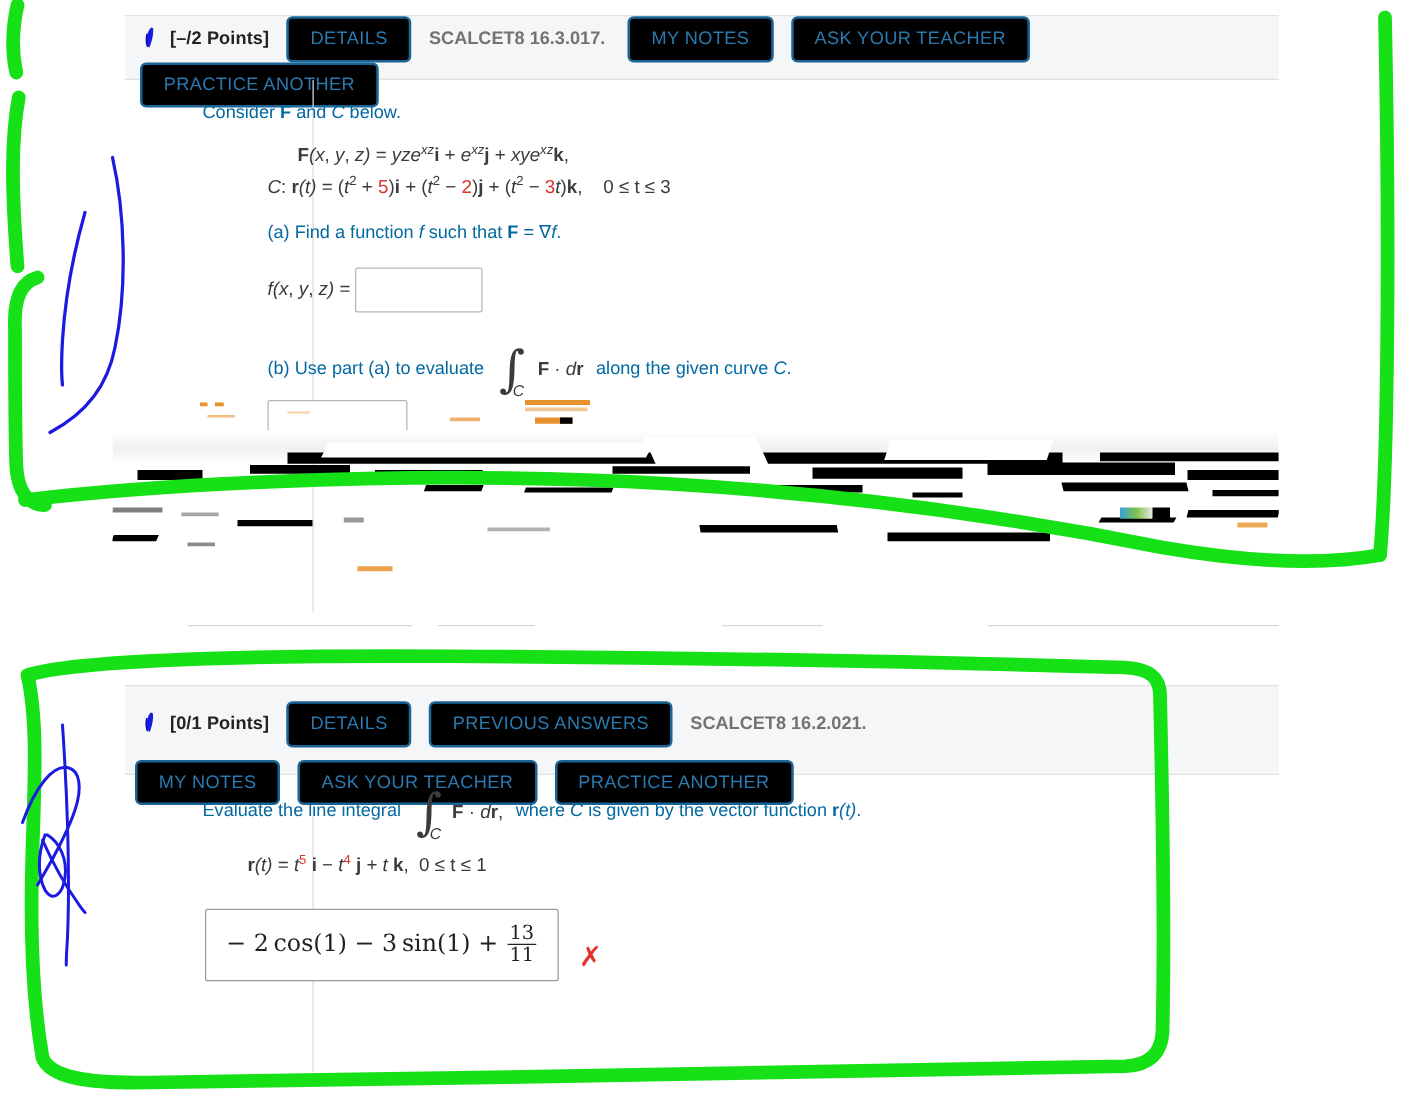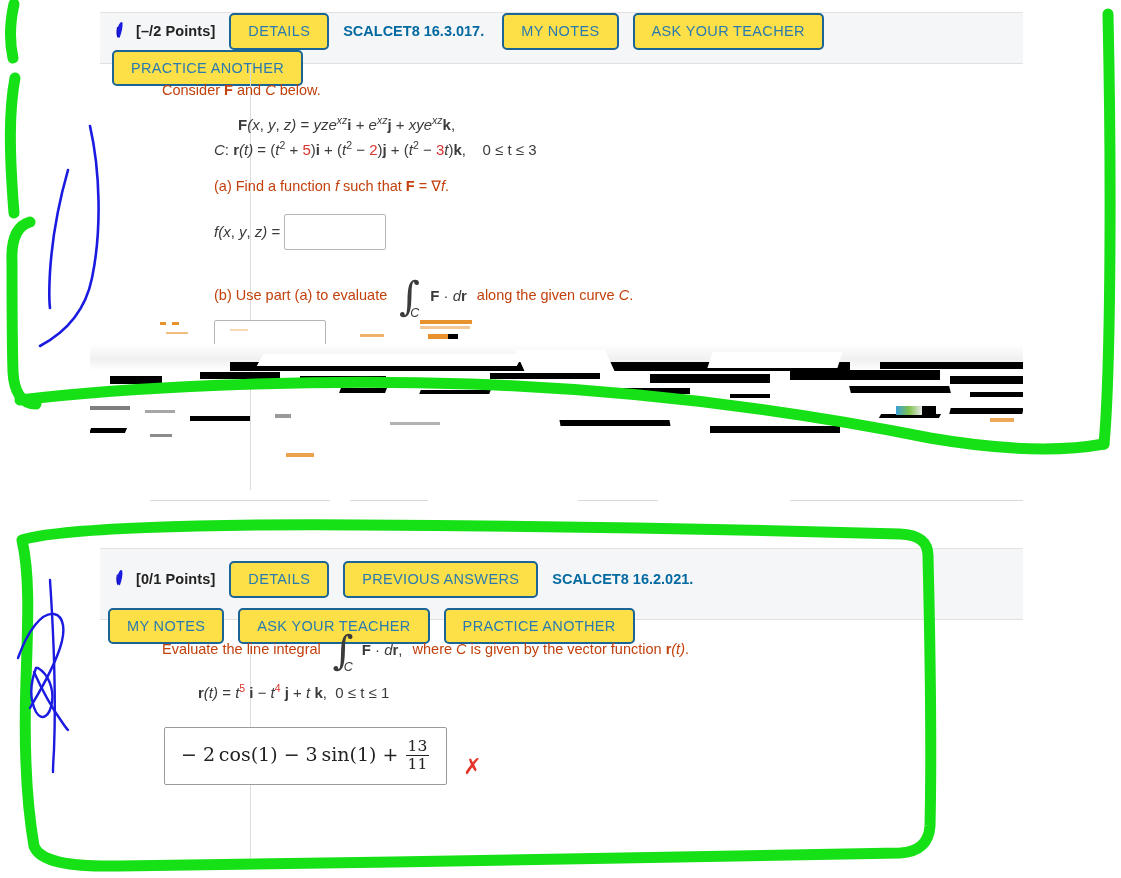--- a/index.html
+++ b/index.html
@@ -10,31 +10,31 @@
     -webkit-font-smoothing:antialiased;
   }
   .panel{position:absolute;left:100px;width:923px;background:#ffffff;}
   .qhead{
     background:#f5f6f7;border-top:1px solid #e3e3e3;border-bottom:1px solid #e0e0e0;
     display:flex;align-items:center;flex-wrap:wrap;box-sizing:border-box;
     padding:0 0 0 12px;
   }
   .pts{font-size:14.5px;font-weight:bold;color:#222;letter-spacing:.1px;margin:0 14px 0 8px;white-space:nowrap;}
   .btn{
-    border:2px solid #1a6496;background:#fde047;color:#2a7ab0;
+    border:2px solid #1a6496;background:#000000;color:#2a7ab0;
     font-size:14.5px;letter-spacing:.35px;border-radius:5px;
     padding:9px 17px;margin-right:14px;white-space:nowrap;
     font-family:"Liberation Sans", sans-serif;cursor:pointer;line-height:1;
   }
-  .tag{font-size:14.5px;font-weight:bold;color:#0369a1;white-space:nowrap;margin-right:18px;}
+  .tag{font-size:14.5px;font-weight:bold;color:#737373;white-space:nowrap;margin-right:18px;}
   .hwicon{width:16px;height:22px;position:relative;flex:0 0 auto;}
   .hwicon svg{display:block;}
   .body{padding:16px 0 0 62px;position:relative;}
   .vline{position:absolute;left:150px;width:1px;background:#dcdcdc;}
-  .txt{color:#c2410c;font-size:14.5px;line-height:1.5;}
+  .txt{color:#0369a1;font-size:14.5px;line-height:1.5;}
   .math{color:#3b3b3b;font-size:15px;line-height:1.6;white-space:nowrap;}
   .math i,.mi{font-style:italic;}
   .bf{font-weight:bold;font-style:normal;}
   .red{color:#d9332c;}
   .sup{font-size:10.5px;vertical-align:super;font-style:italic;}
   .supn{font-size:10.5px;vertical-align:super;font-style:normal;}
   .ibox{
     border:1px solid #b6b6b6;background:#fff;border-radius:2px;
     display:inline-block;vertical-align:middle;
   }

